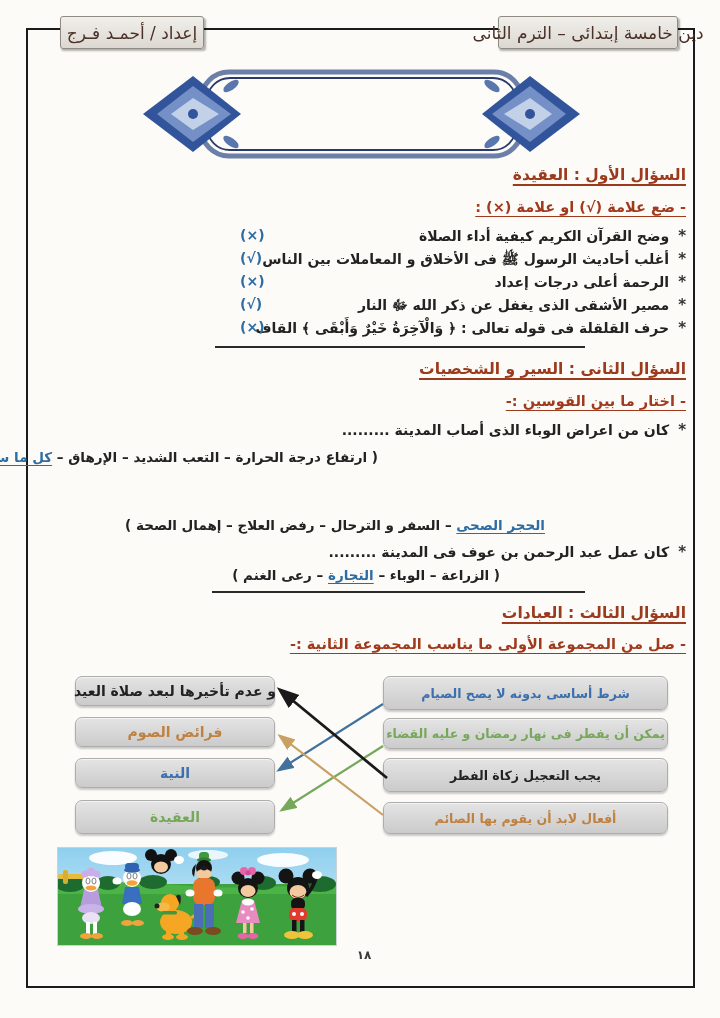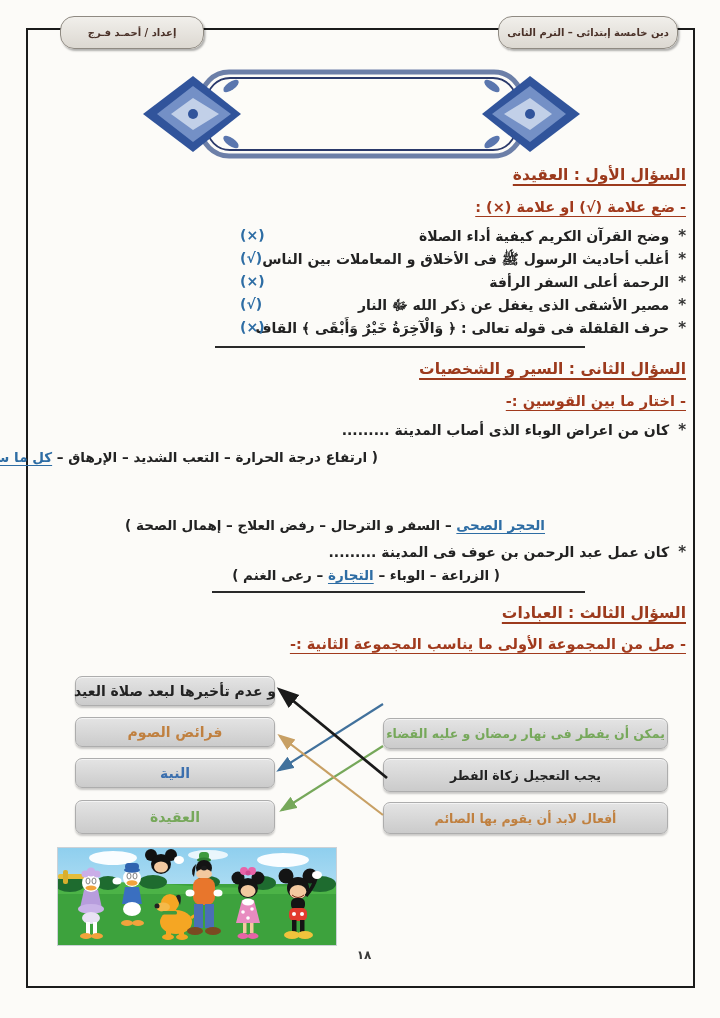--- a/index.html
+++ b/index.html
@@ -1,21 +1,21 @@
 <!DOCTYPE html>
 <html lang="ar" dir="rtl"><head>
 <meta charset="utf-8">
 <style>
   html,body{margin:0;padding:0;background:#e9eaec;}
   .page{position:relative;width:720px;height:1018px;background:#fcfbf8;overflow:hidden;
         font-family:"DejaVu Sans",sans-serif;direction:rtl;}
   .frame{position:absolute;left:26px;top:28px;width:665px;height:956px;border:2.5px solid #1b1b1b;}
   .hbox{position:absolute;display:flex;align-items:center;justify-content:center;
-        background:linear-gradient(180deg,#f1efeb,#dcd8d1);border:1.5px solid #8f8a82;border-radius:14px;
-        box-shadow:1.5px 2px 2px rgba(0,0,0,.3);font-size:10px;font-weight:bold;color:#4a3128;white-space:nowrap;}
+        background:linear-gradient(180deg,#f1efeb,#dcd8d1);border:1.5px solid #8f8a82;border-radius:3px;
+        box-shadow:1.5px 2px 2px rgba(0,0,0,.3);font-size:17px;font-weight:normal;color:#4a3128;white-space:nowrap;}
   #hbox-right{left:498px;top:16px;width:178px;height:31px;}
   #hbox-left{left:60px;top:16px;width:142px;height:31px;}
   .banner{position:absolute;left:143px;top:60px;width:437px;height:108px;}
   .banner svg{position:absolute;inset:0;}
   .banner-title{position:absolute;left:0;right:0;top:40px;text-align:center;
         font-size:22px;font-weight:bold;color:#57342a;letter-spacing:.5px;}
   .sec-title{position:absolute;right:34px;font-weight:bold;font-size:15.5px;color:#9c3a1d;
         text-decoration:underline;text-underline-offset:4px;text-decoration-thickness:1.5px;white-space:nowrap;}
   .instr{position:absolute;right:34px;font-weight:bold;font-size:14.5px;color:#a13a1d;
         text-decoration:underline;text-underline-offset:4px;text-decoration-thickness:1.2px;white-space:nowrap;}
@@ -78,21 +78,21 @@
 
   <div class="s1-row" style="top:227px">
     <span class="bullet">*</span><span>وضح القرآن الكريم كيفية أداء الصلاة</span>
     <span class="mark" style="color: rgb(46, 109, 164);">(×)</span>
   </div>
   <div class="s1-row" style="top:250px">
     <span class="bullet">*</span><span>أغلب أحاديث الرسول ﷺ فى الأخلاق و المعاملات بين الناس</span>
     <span class="mark" style="color: rgb(46, 109, 164);">(√)</span>
   </div>
   <div class="s1-row" style="top:273px">
-    <span class="bullet">*</span><span>الرحمة أعلى السفر الرأفة</span>
+    <span class="bullet">*</span><span>الرحمة أعلى درجات إعداد</span>
     <span class="mark" style="color: rgb(46, 109, 164);">(×)</span>
   </div>
   <div class="s1-row" style="top:296px">
     <span class="bullet">*</span><span>مصير الأشقى الذى يغفل عن ذكر الله ﷻ النار</span>
     <span class="mark" style="color: rgb(46, 109, 164);">(√)</span>
   </div>
   <div class="s1-row" style="top:319px">
     <span class="bullet">*</span><span>حرف القلقلة فى قوله تعالى : ﴿ وَالْآخِرَةُ خَيْرٌ وَأَبْقَى ﴾ القاف</span>
     <span class="mark" style="color: rgb(46, 109, 164);">(×)</span>
   </div>
@@ -133,20 +133,23 @@
     <div class="mbox lcol" style="top:49px;height:28px">
       <span style="color: rgb(192, 128, 63);">فرائض الصوم</span>
     </div>
     <div class="mbox lcol" style="top:90px;height:28px">
       <span style="color: rgb(59, 111, 174);">النية</span>
     </div>
     <div class="mbox lcol" style="top:132px;height:32px">
       <span style="color: rgb(118, 168, 90);">العقيدة</span>
     </div>
 
+    <div class="mbox rcol" style="top:8px;height:32px">
+      <span style="color: rgb(59, 111, 174);">شرط أساسى بدونه لا يصح الصيام</span>
+    </div>
     <div class="mbox rcol" style="top:50px;height:29px">
       <span style="color: rgb(118, 168, 90);">يمكن أن يفطر فى نهار رمضان و عليه القضاء</span>
     </div>
     <div class="mbox rcol" style="top:90px;height:32px">
       <span style="color: rgb(34, 34, 34);">يجب التعجيل زكاة الفطر</span>
     </div>
     <div class="mbox rcol" style="top:134px;height:30px">
       <span style="color: rgb(192, 128, 63);">أفعال لابد أن يقوم بها الصائم</span>
     </div>
 

